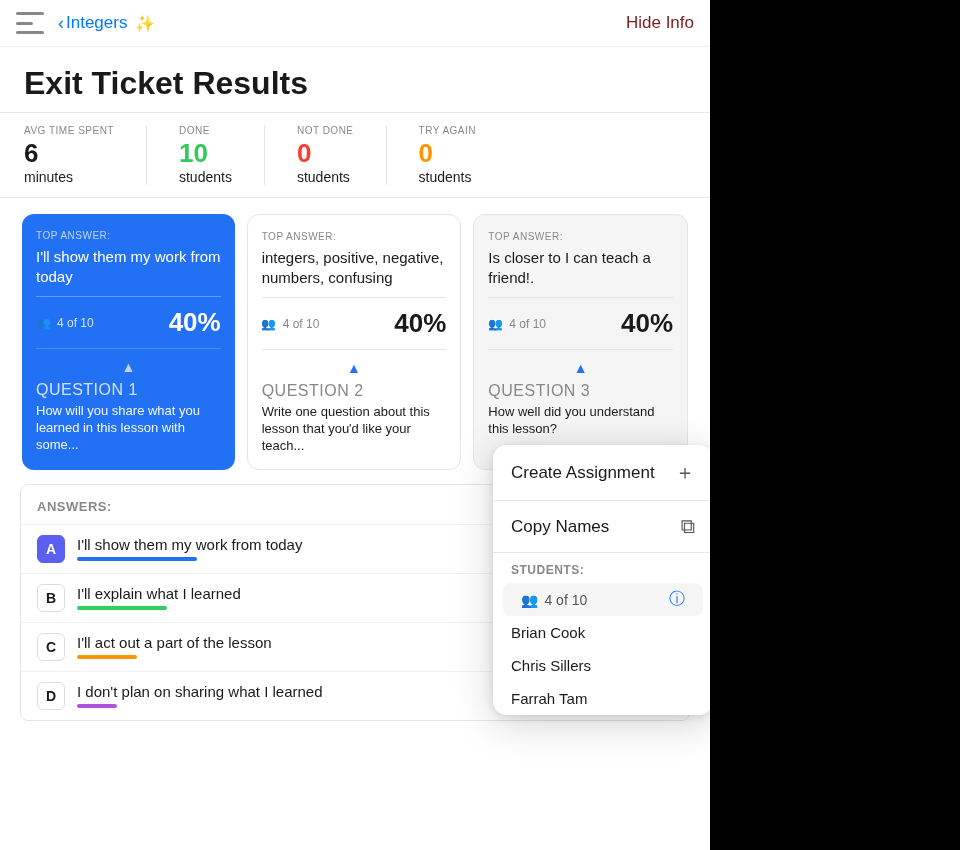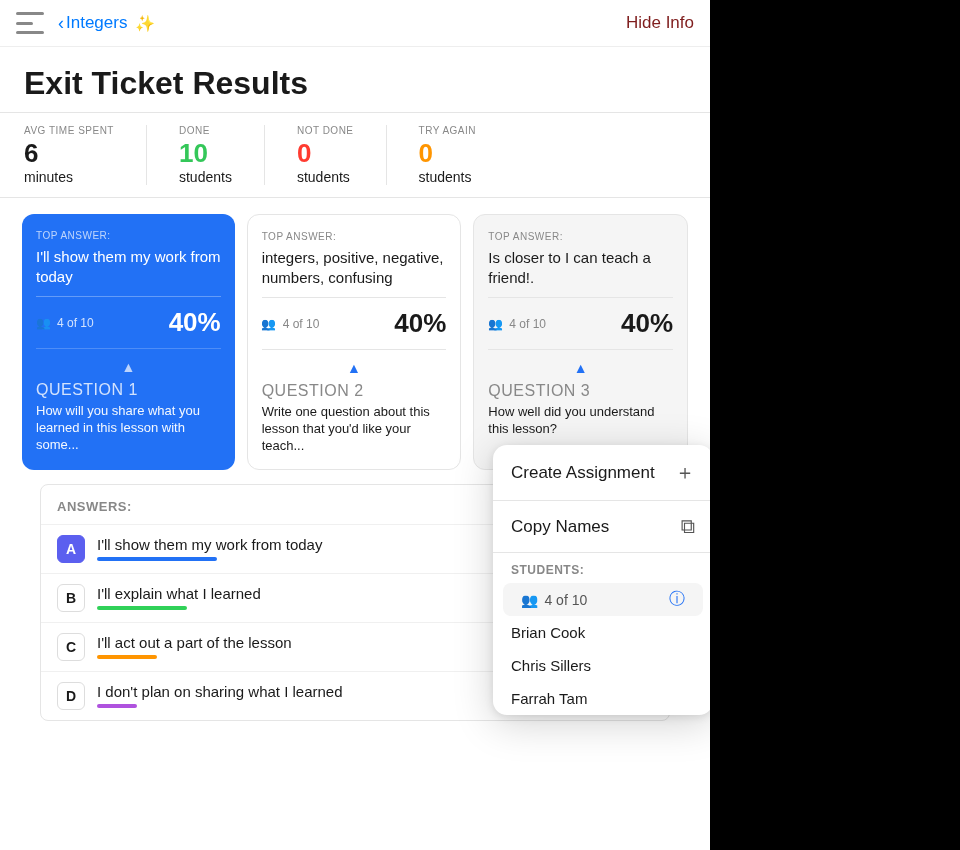--- a/index.html
+++ b/index.html
@@ -121,21 +121,21 @@
     }
     .card-question-text.dark { color: #1a1a1a; }
     .card-footer { padding: 10px 14px 14px; }
     .chevron-up {
       text-align: center; font-size: 14px; color: rgba(255,255,255,0.7);
       margin-bottom: 6px;
     }
     .chevron-up.dark { color: #2271F5; }
     
     .answers-section {
-      margin: 14px 40px 0;
+      margin: 14px 20px 0;
       border: 1px solid #e5e5e5; border-radius: 8px;
       overflow: hidden;
     }
     .answers-header {
       padding: 14px 16px 10px;
       font-size: 13px; font-weight: 700; color: #888; text-transform: uppercase; letter-spacing: 0.5px;
     }
     .answer-row {
       display: flex; align-items: center;
       padding: 10px 16px;

